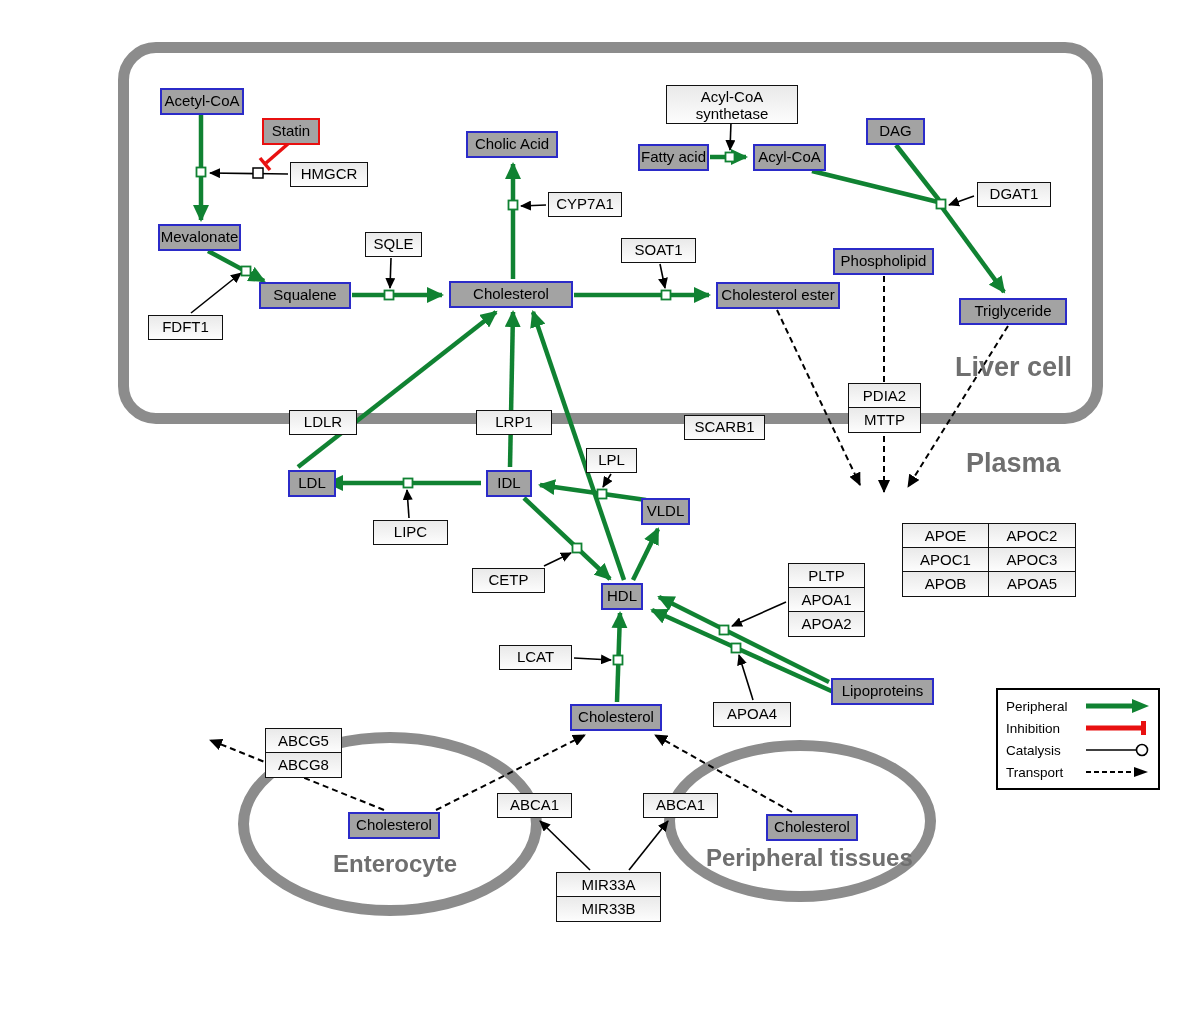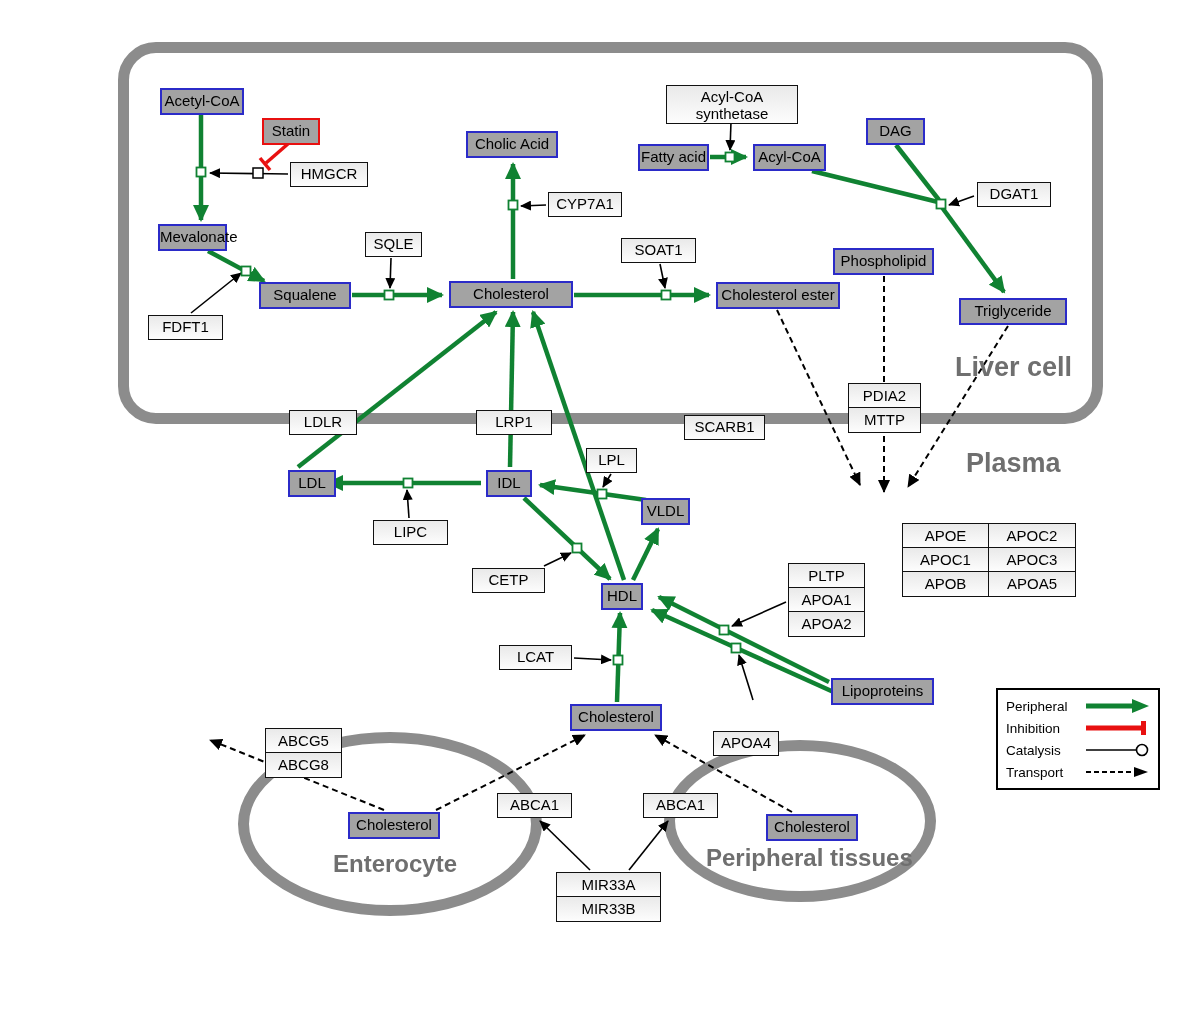--- a/index.html
+++ b/index.html
@@ -119,21 +119,21 @@
       <rect class="rn" x="403.5" y="478.5" width="9" height="9"></rect>
       <rect class="rn" x="572.5" y="543.5" width="9" height="9"></rect>
       <rect class="rn" x="719.5" y="625.5" width="9" height="9"></rect>
       <rect class="rn" x="731.5" y="643.5" width="9" height="9"></rect>
       <rect class="rn" x="613.5" y="655.5" width="9" height="9"></rect>
     </g>
   </svg>
 
   <div class="node b" style="left:160px;top:88px;width:84px">Acetyl-CoA</div>
   <div class="node r" style="left:262px;top:118px;width:58px">Statin</div>
-  <div class="node b" style="left:158px;top:224px;width:69px">Mevalonate</div>
+  <div class="node b" style="left:158px;top:224px;width:83px">Mevalonate</div>
   <div class="node b" style="left:466px;top:131px;width:92px">Cholic Acid</div>
   <div class="node b" style="left:259px;top:282px;width:92px">Squalene</div>
   <div class="node b" style="left:449px;top:281px;width:124px">Cholesterol</div>
   <div class="node b" style="left:716px;top:282px;width:124px">Cholesterol ester</div>
   <div class="node b" style="left:638px;top:144px;width:71px">Fatty acid</div>
   <div class="node b" style="left:753px;top:144px;width:73px">Acyl-CoA</div>
   <div class="node b" style="left:866px;top:118px;width:59px">DAG</div>
   <div class="node b" style="left:833px;top:248px;width:101px">Phospholipid</div>
   <div class="node b" style="left:959px;top:298px;width:108px">Triglyceride</div>
 
@@ -157,21 +157,21 @@
   <div class="node b" style="left:288px;top:470px;width:48px">LDL</div>
   <div class="node b" style="left:486px;top:470px;width:46px">IDL</div>
   <div class="node e" style="left:373px;top:520px;width:75px">LIPC</div>
   <div class="node e" style="left:586px;top:448px;width:51px">LPL</div>
   <div class="node b" style="left:641px;top:498px;width:49px">VLDL</div>
   <div class="node e" style="left:472px;top:568px;width:73px">CETP</div>
   <div class="node b" style="left:601px;top:583px;width:42px">HDL</div>
   <div class="node e" style="left:499px;top:645px;width:73px">LCAT</div>
   <div class="node b" style="left:831px;top:678px;width:103px">Lipoproteins</div>
   <div class="node b" style="left:570px;top:704px;width:92px">Cholesterol</div>
-  <div class="node e" style="left:713px;top:731px;width:66px">APOA4</div>
+  <div class="node e" style="left:713px;top:702px;width:78px">APOA4</div>
 
   <div class="stack" style="left:788px;top:563px;width:77px">
     <div class="cell">PLTP</div>
     <div class="cell">APOA1</div>
     <div class="cell">APOA2</div>
   </div>
 
   <div class="stack apo" style="left:902px;top:523px">
     <div class="cell">APOE</div>
     <div class="cell">APOC2</div>

